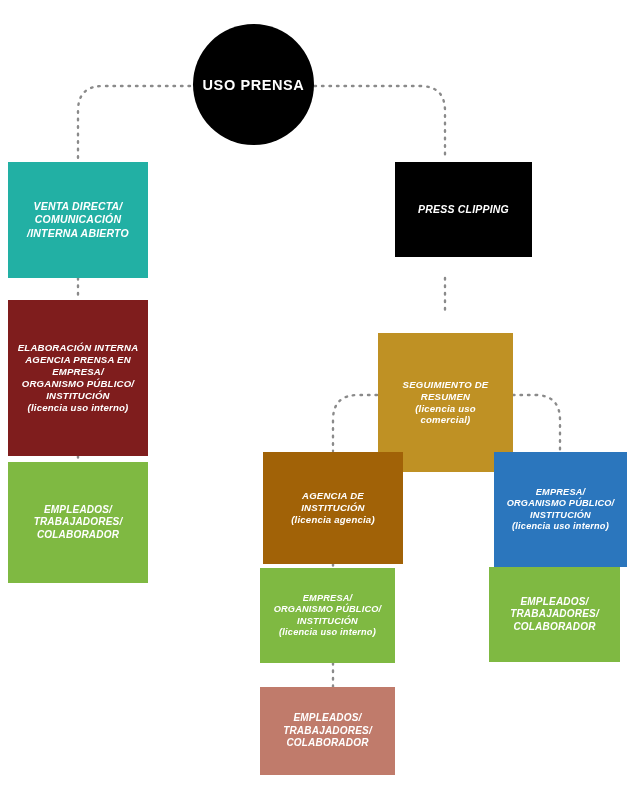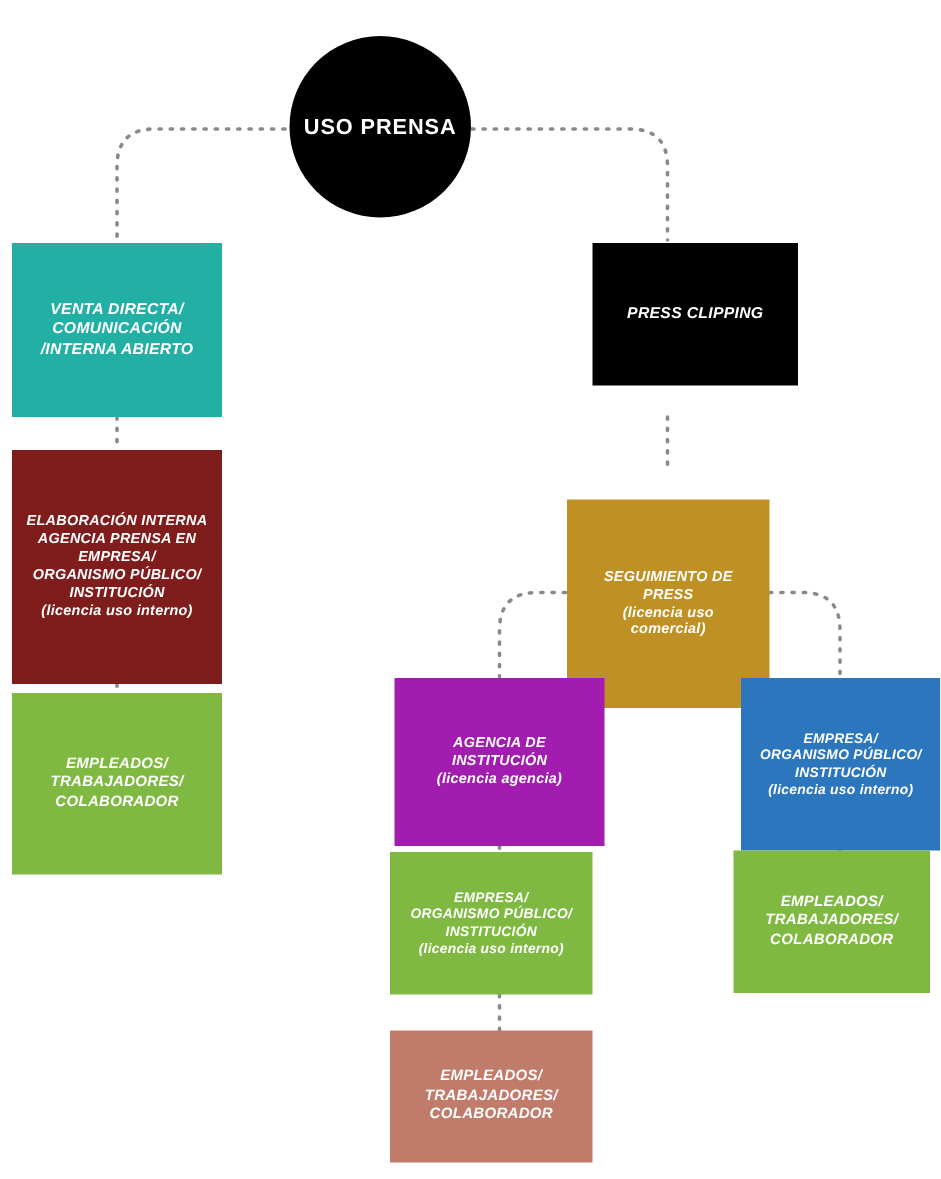--- a/index.html
+++ b/index.html
@@ -115,34 +115,34 @@
       <span class="l">EMPRESA/</span>
       <span class="l">ORGANISMO PÚBLICO/</span>
       <span class="l">INSTITUCIÓN</span>
       <span class="sub">(licencia uso interno)</span>
     </span>
   </div>
 
   <div class="node" style="left:378px; top:313px; width:135px; height:139px; background:#bf9124; font-size:9.6px;margin-top:20px;">
     <span class="lines">
       <span class="l">SEGUIMIENTO DE</span>
-      <span class="l">PRESS</span>
+      <span class="l">RESUMEN</span>
       <span class="sub" style="white-space:normal; max-width:96px; margin:0 auto;">(licencia uso comercial)</span>
     </span>
   </div>
 
   <div class="node" style="left:8px; top:462px; width:140px; height:121px; background:#7fb942; font-size:10px;">
     <span class="lines">
       <span class="l">EMPLEADOS/</span>
       <span class="l">TRABAJADORES/</span>
       <span class="l">COLABORADOR</span>
     </span>
   </div>
 
-  <div class="node" style="left:263px; top:452px; width:140px; height:112px; background:#a21caf; font-size:9.6px;">
+  <div class="node" style="left:263px; top:452px; width:140px; height:112px; background:#a16207; font-size:9.6px;">
     <span class="lines">
       <span class="l">AGENCIA DE</span>
       <span class="l">INSTITUCIÓN</span>
       <span class="sub">(licencia agencia)</span>
     </span>
   </div>
 
   <div class="node" style="left:494px; top:452px; width:133px; height:115px; background:#2b76bd; font-size:9.2px;">
     <span class="lines">
       <span class="l">EMPRESA/</span>

